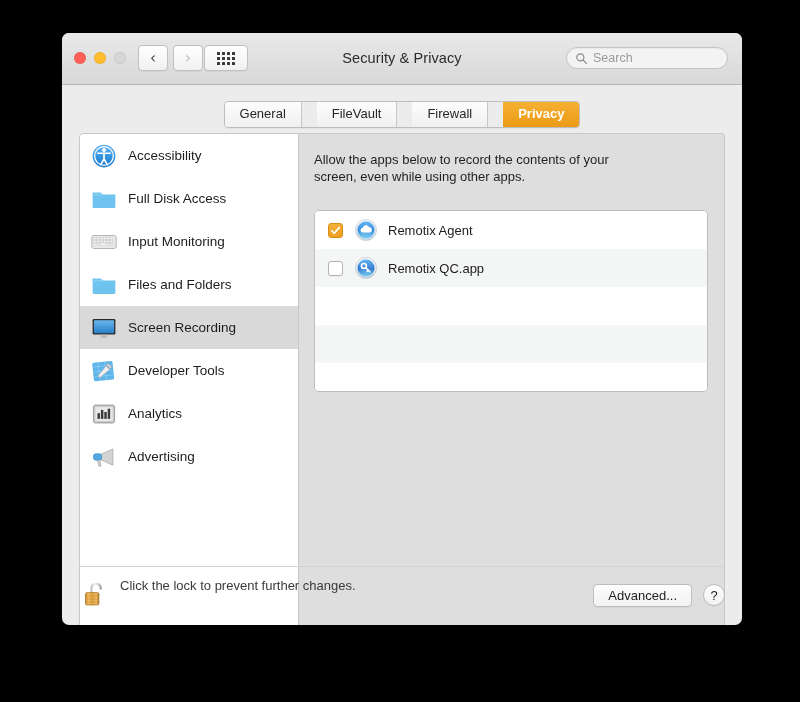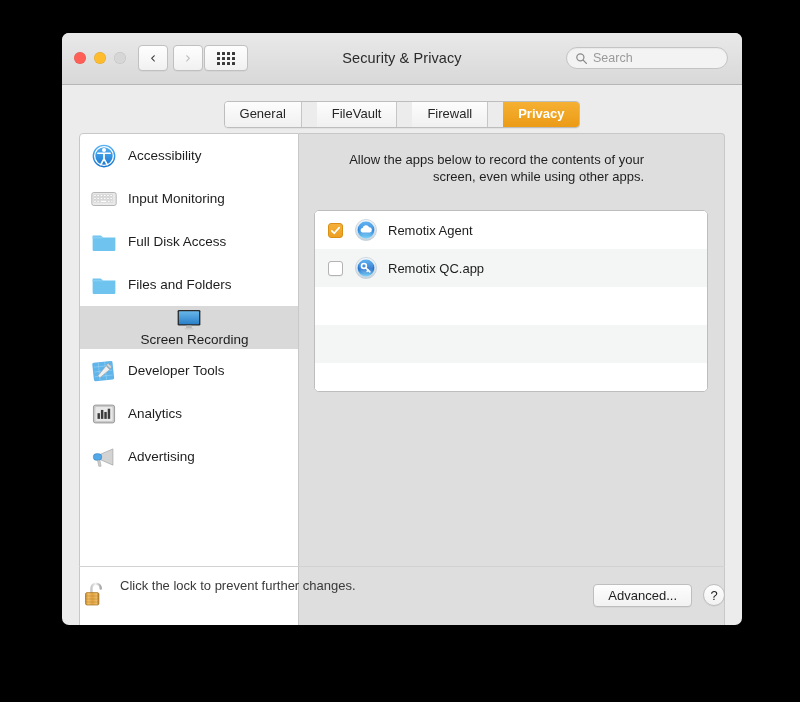--- a/index.html
+++ b/index.html
@@ -105,37 +105,36 @@
   .tab:last-child { border-right: none; font-weight: bold; }
   .tab.active {
     background: linear-gradient(to bottom,#f6b032,#eb9b16);
     color: #ffffff;
   }
 
   
   .content {
     position: absolute; left: 17px; right: 17px; top: 100px;
     height: 547px;
-    text-align: right;
   }
   .panes { display: flex; height: 100%; gap: 0; }
 
   .sidebar {
     width: 220px;
     background: #ffffff;
     border: 0.5px solid #c8c8c8;
     border-radius: 4px 0 0 4px;
     overflow: hidden;
   }
   .srow {
     display: flex; align-items: center;
     height: 43px;
     padding-left: 11px;
   }
-  .srow.selected { background: #d9d9d9; flex-direction: column; }
+  .srow.selected { background: #d9d9d9; }
   .srow .ico { width: 26px; height: 26px; flex: none; margin-right: 11px; }
   .srow .lbl { font-size: 13.5px; color: #1d1d1d; }
 
   .detail {
     flex: 1;
     background: #dedede;
     border: 0.5px solid #c8c8c8;
     border-left: none;
     border-radius: 0 4px 4px 0;
     padding: 17px 16px 0 15px;
@@ -284,20 +283,28 @@
                 <stop offset="0" stop-color="#5fb8f5"></stop>
                     <stop offset="1" stop-color="#1272cf"></stop>
                   </linearGradient>
                 </defs>
               <circle cx="16" cy="16" r="15" fill="url(#accg)" stroke="#ffffff" stroke-width="2"></circle>
               <circle cx="16" cy="16" r="11.5" fill="none" stroke="#ffffff" stroke-width="1.6"></circle>
               <circle cx="16" cy="8.6" r="2.5" fill="#ffffff"></circle>
               <path d="M8.5 12.6h15M16 12.6v7M16 19.6l-4 7M16 19.6l4 7" stroke="#ffffff" stroke-width="2.1" stroke-linecap="round" fill="none"></path>
             </svg>
             <span class="lbl">Accessibility</span>
+          </div>
+
+          <div class="srow">
+            <svg class="ico" viewBox="0 0 32 32">
+              <path d="M2 8h10l2.4 2.6H30v15a1.6 1.6 0 0 1-1.6 1.6H3.6A1.6 1.6 0 0 1 2 25.6z" fill="#6ec4ef"></path>
+              <path d="M2 9.6h12.4v2H2z" fill="#85cef2"></path>
+            </svg>
+            <span class="lbl">Full Disk Access</span>
           </div>
 
           <div class="srow">
             <svg class="ico" viewBox="0 0 32 32">
               <rect x="1" y="8" width="30" height="16" rx="2.4" fill="#e9e9e9" stroke="#a6a6a6" stroke-width="1"></rect>
               <g fill="#ffffff" stroke="#b0b0b0" stroke-width="0.5">
                 <rect x="3.4" y="10.4" width="3" height="2.6" rx="0.5"></rect>
                   <rect x="7.4" y="10.4" width="3" height="2.6" rx="0.5"></rect>
                 <rect x="11.4" y="10.4" width="3" height="2.6" rx="0.5"></rect>
                   <rect x="15.4" y="10.4" width="3" height="2.6" rx="0.5"></rect>
@@ -310,28 +317,20 @@
                 <rect x="19.4" y="14" width="3" height="2.6" rx="0.5"></rect>
                   <rect x="23.4" y="14" width="3" height="2.6" rx="0.5"></rect>
                 <rect x="3.4" y="17.6" width="3" height="2.6" rx="0.5"></rect>
                   <rect x="7.4" y="17.6" width="3" height="2.6" rx="0.5"></rect>
                 <rect x="11.4" y="17.6" width="8" height="2.6" rx="0.5"></rect>
                 <rect x="20.4" y="17.6" width="3" height="2.6" rx="0.5"></rect>
                   <rect x="24.4" y="17.6" width="2.4" height="2.6" rx="0.5"></rect>
               </g>
             </svg>
             <span class="lbl">Input Monitoring</span>
-          </div>
-
-          <div class="srow">
-            <svg class="ico" viewBox="0 0 32 32">
-              <path d="M2 8h10l2.4 2.6H30v15a1.6 1.6 0 0 1-1.6 1.6H3.6A1.6 1.6 0 0 1 2 25.6z" fill="#6ec4ef"></path>
-              <path d="M2 9.6h12.4v2H2z" fill="#85cef2"></path>
-            </svg>
-            <span class="lbl">Full Disk Access</span>
           </div>
 
           <div class="srow">
             <svg class="ico" viewBox="0 0 32 32">
               <path d="M2 8h10l2.4 2.6H30v15a1.6 1.6 0 0 1-1.6 1.6H3.6A1.6 1.6 0 0 1 2 25.6z" fill="#6ec4ef"></path>
               <path d="M2 9.6h12.4v2H2z" fill="#85cef2"></path>
             </svg>
             <span class="lbl">Files and Folders</span>
           </div>
 

